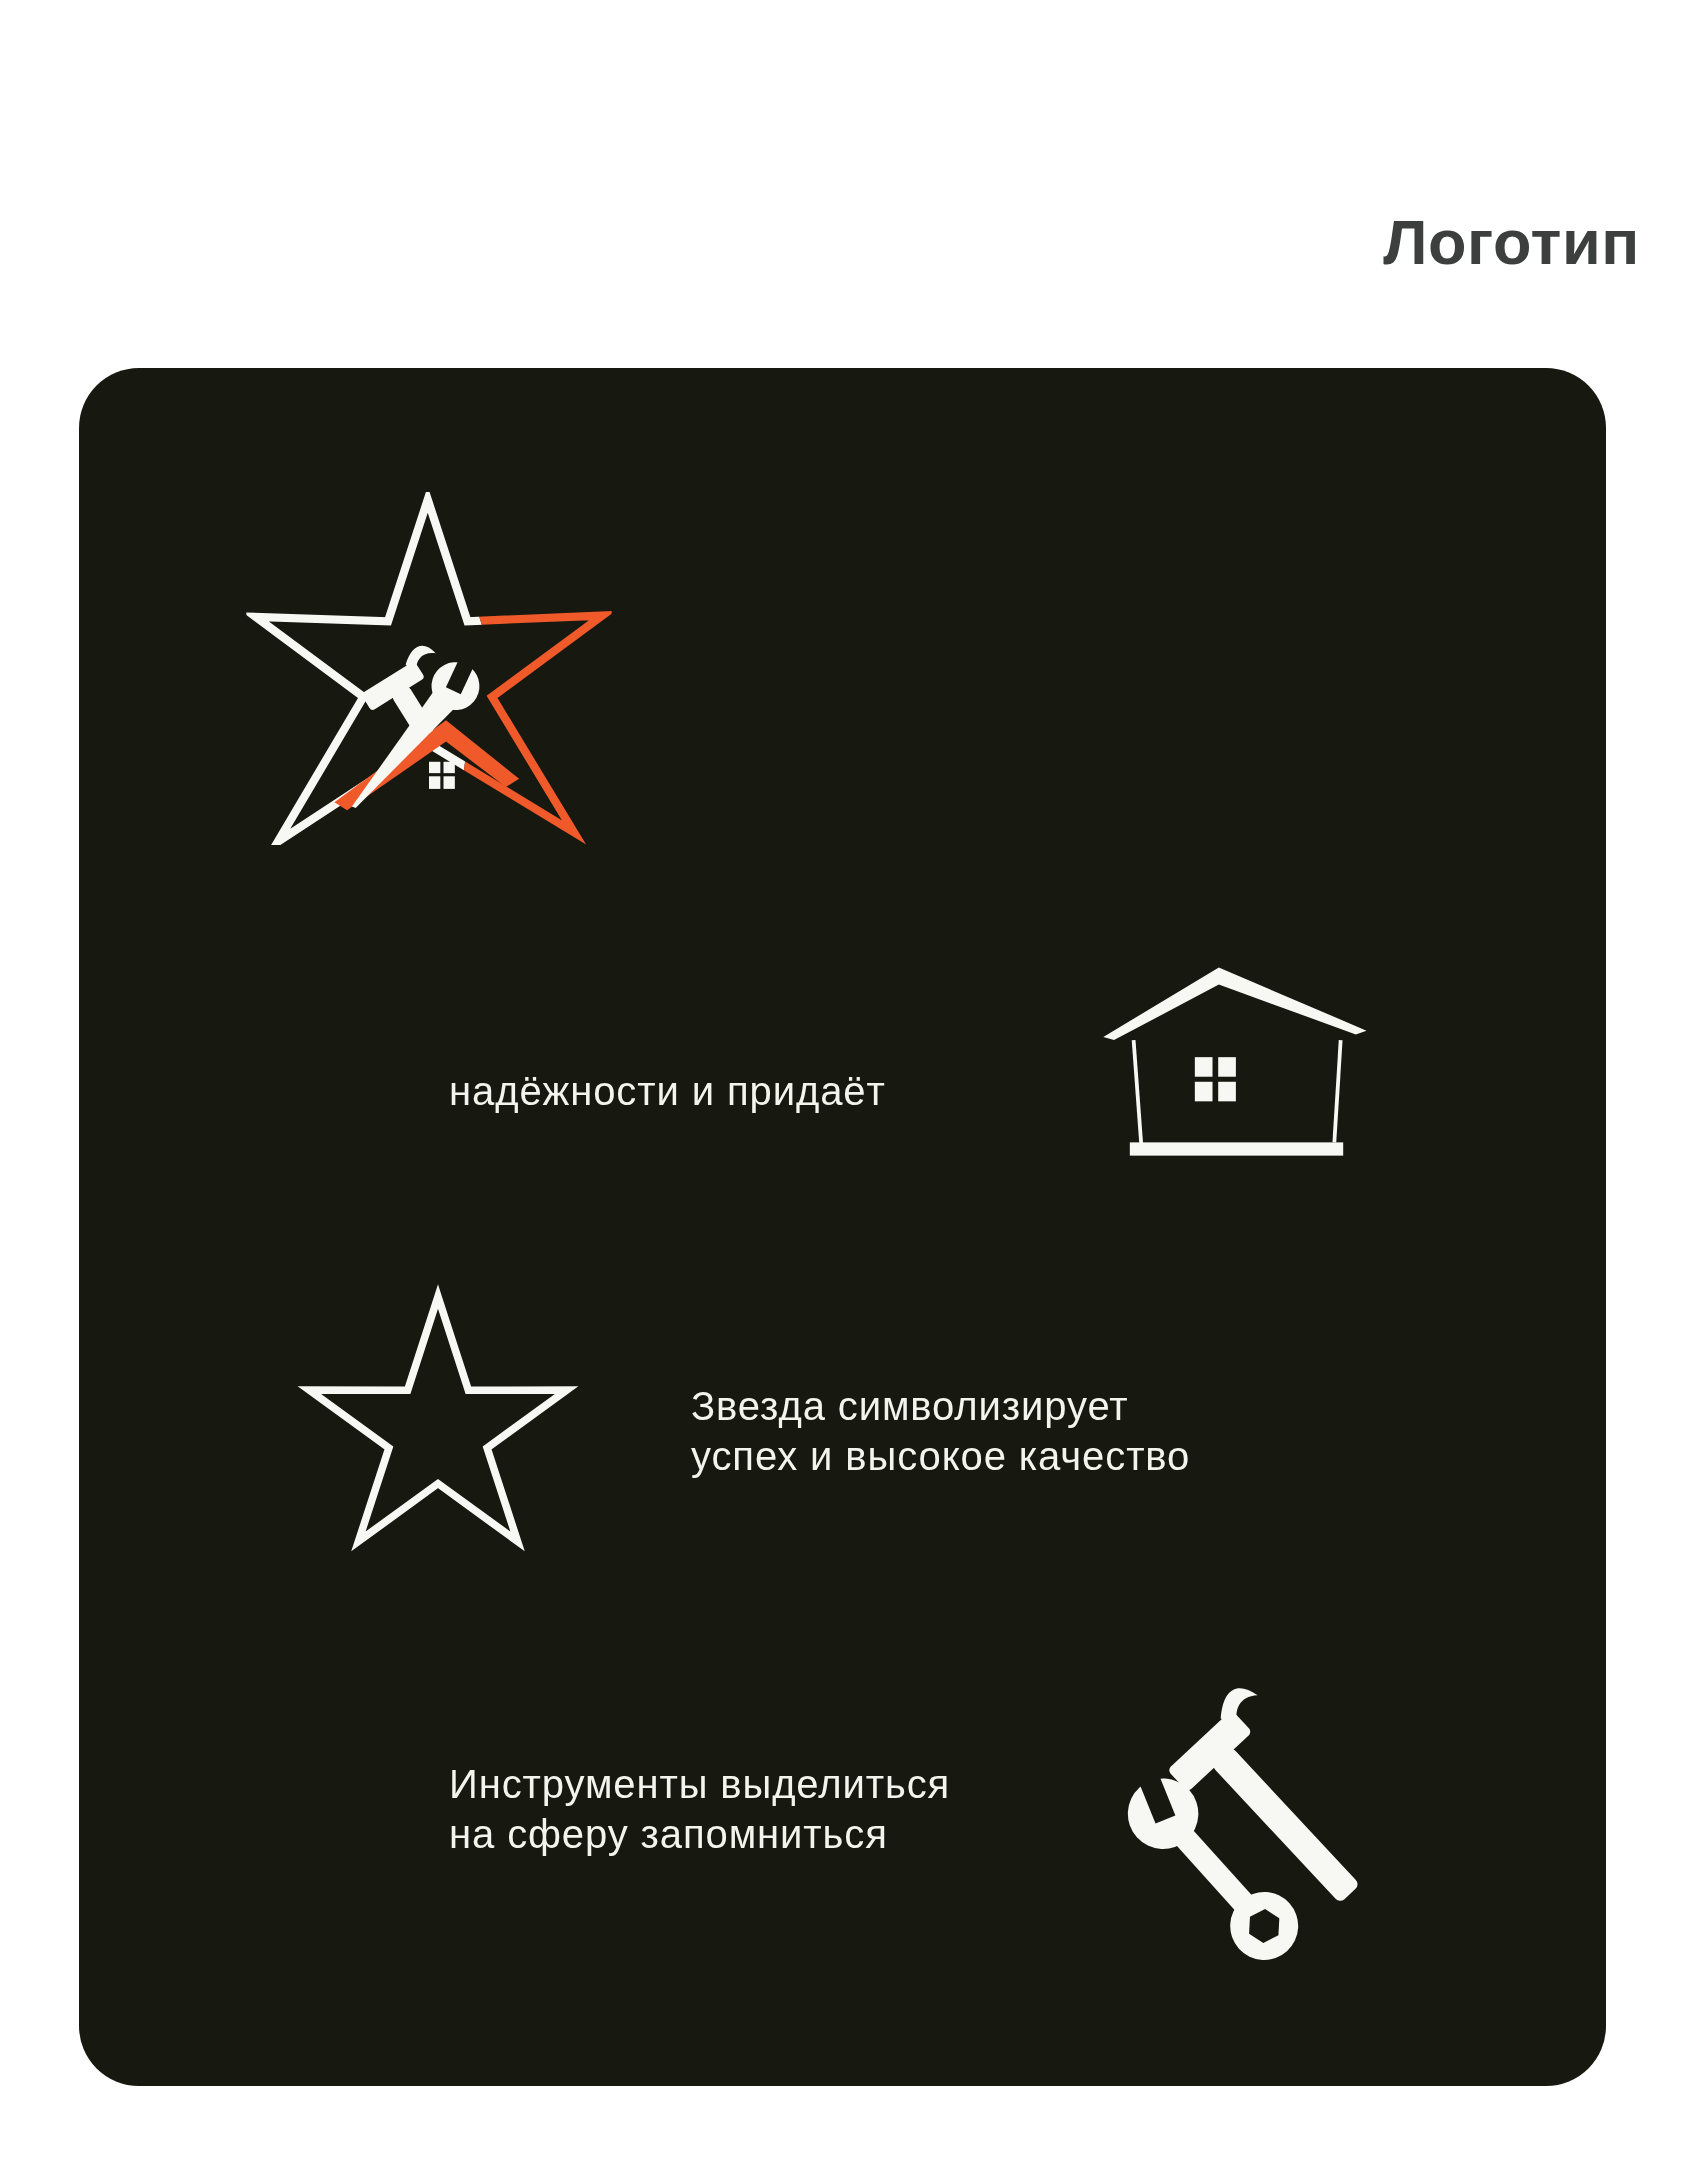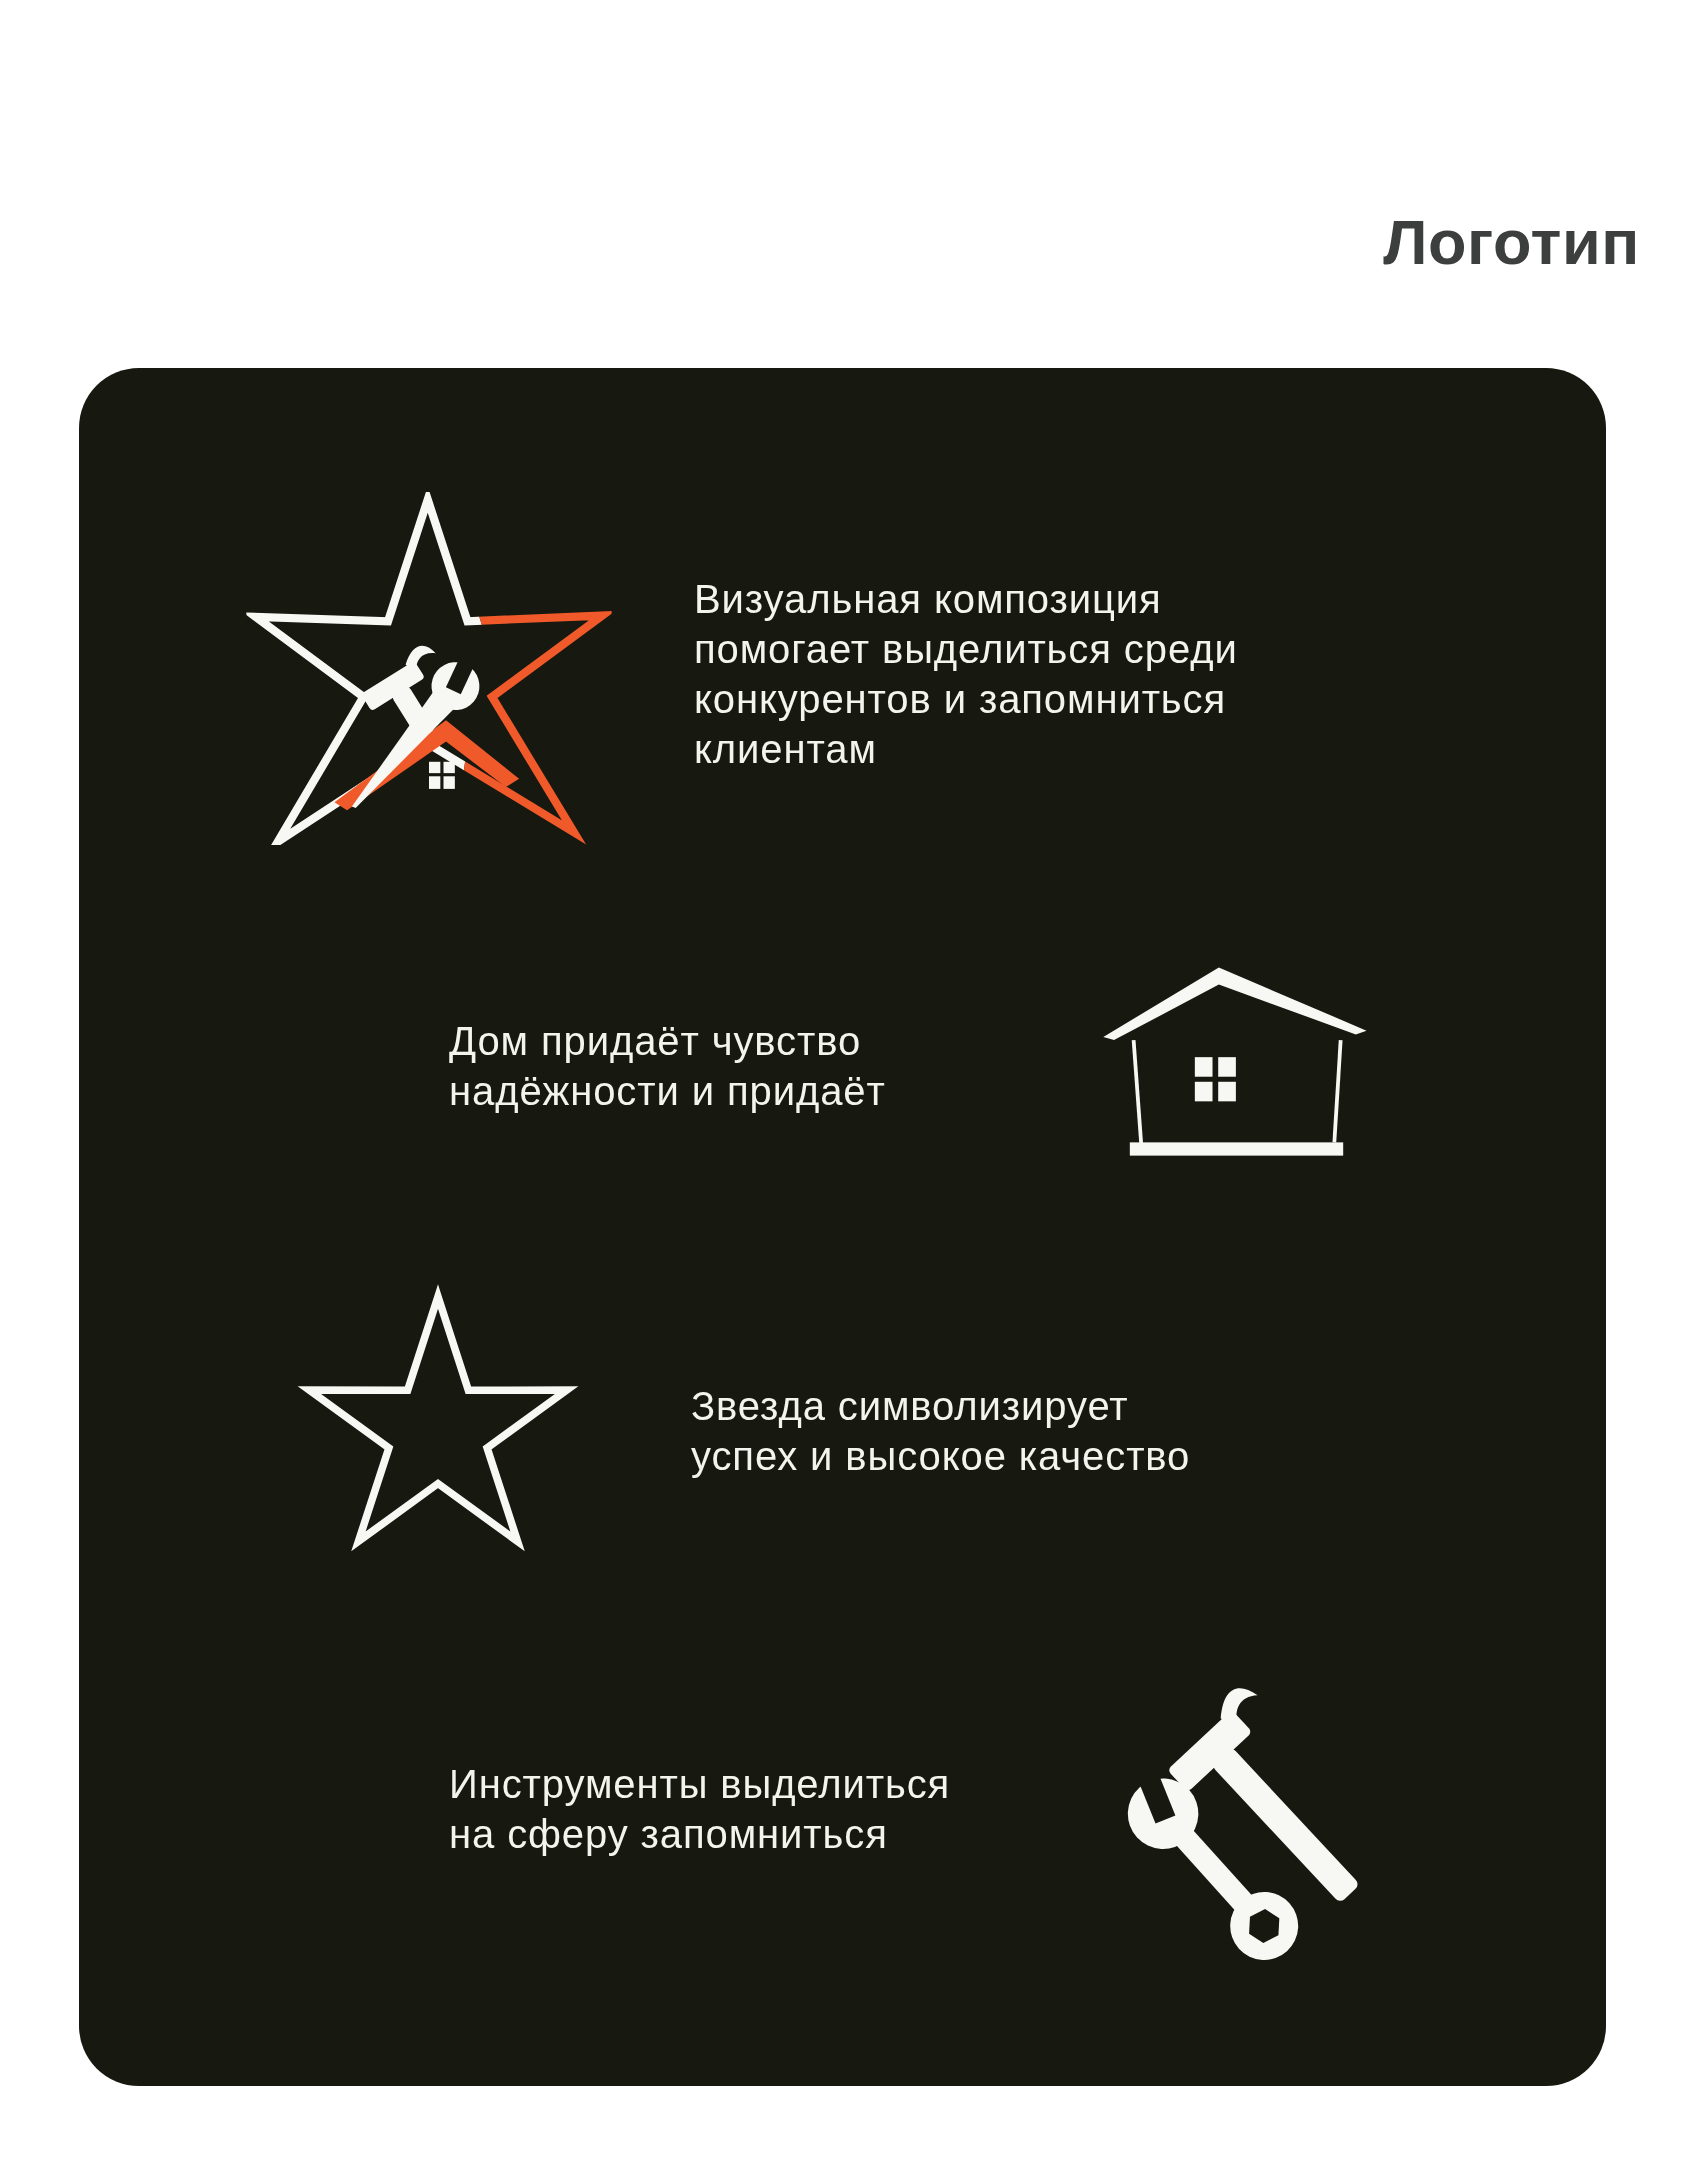--- a/index.html
+++ b/index.html
@@ -73,29 +73,23 @@
         <rect x="-16" y="12" width="32" height="82" rx="8"></rect>
       </g>
 
       <g transform="translate(332,308) rotate(40)">
         <circle r="38" fill="#f7f7f3"></circle>
         <rect x="-13" y="-80" width="26" height="88" fill="#171810" transform="rotate(-15)"></rect>
         <polygon points="-22,20 22,20 3,250 -3,252" fill="#f7f7f3"></polygon>
       </g>
     </svg>
   </div>
-  <div class="row-text text-1">
-    <span>Визуальная композиция</span><br>
-    <span>помогает выделиться среди</span><br>
-    <span>конкурентов и запомниться</span><br>
-    <span>клиентам</span>
-  </div>
 
   <div class="row-text text-2">
-    <span>Дом придаёт чувство</span><br>
+    <br>
     <span>надёжности и придаёт</span>
   </div>
   <div class="row-icon icon-house">
     <svg width="303" height="240" viewBox="0 0 480 380">
 
       <path d="M10,163 L193,53 L427,153 L410,159 L193,80 L27,168 Z" fill="#f7f7f3"></path>
 
       <line x1="58" y1="168" x2="70" y2="332" stroke="#f7f7f3" stroke-width="6"></line>
       <line x1="386" y1="168" x2="376" y2="330" stroke="#f7f7f3" stroke-width="6"></line>
 

